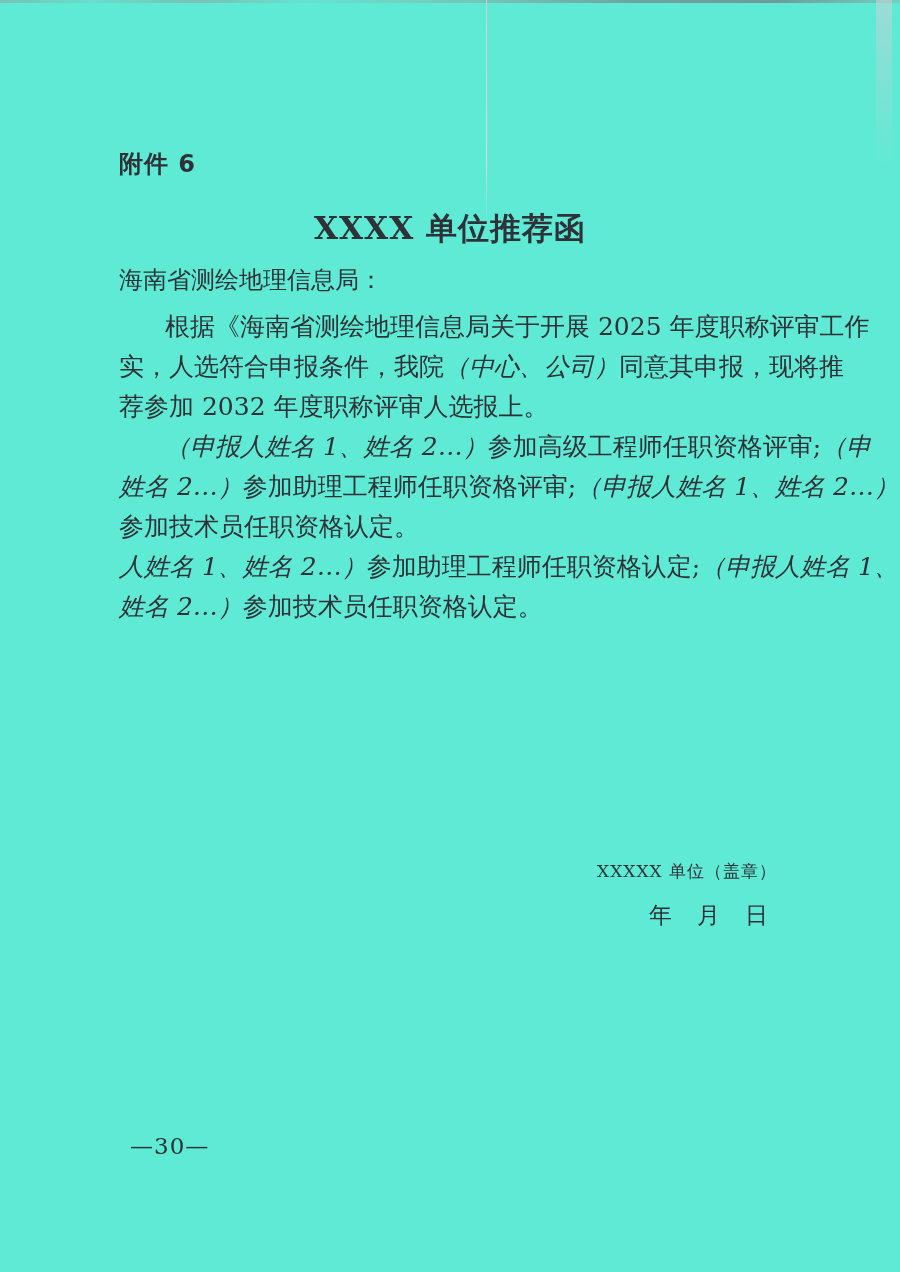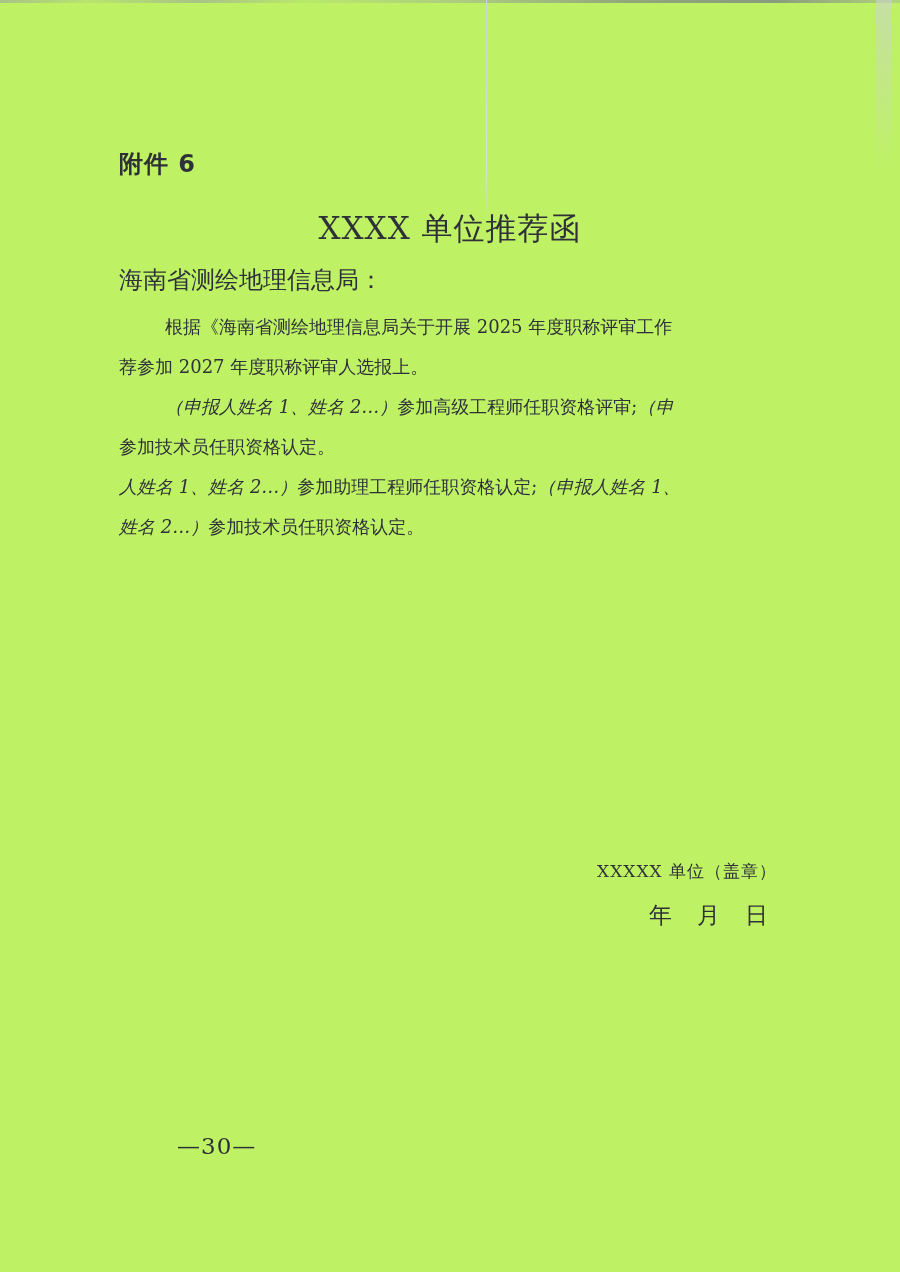--- a/index.html
+++ b/index.html
@@ -5,21 +5,21 @@
   html, body {
     margin: 0;
     padding: 0;
     background: #e9e9ec;
   }
   .page {
     position: relative;
     width: 900px;
     height: 1272px;
     margin: 0 auto;
-    background: #bef264;
+    background: #5eead4;
     overflow: hidden;
     color: #2f3138;
     font-family: "DejaVu Serif", "Liberation Serif", serif;
   }
   
   .scan-top-edge {
     position: absolute;
     top: 0; left: 0;
     width: 100%; height: 3px;
     background: linear-gradient(90deg,
@@ -48,33 +48,33 @@
     font-weight: 600;
     font-size: 24px;
     letter-spacing: 1px;
   }
   .doc-title {
     position: absolute;
     left: 0; top: 208px;
     width: 100%;
     text-align: center;
     font-size: 31px;
-    font-weight: normal;
+    font-weight: bold;
     letter-spacing: 1px;
   }
   .salutation {
     position: absolute;
     left: 119px; top: 264px;
     font-size: 24px;
   }
   .doc-body {
     position: absolute;
     left: 119px; top: 307px;
     width: 690px;
-    font-size: 18px;
+    font-size: 25px;
     line-height: 40px;
   }
   .paragraph { margin: 0; }
   .line { white-space: nowrap; }
   .line.first { text-indent: 46px; }
   .kai { font-style: italic; }
   .signature-unit {
     position: absolute;
     right: 123px; top: 860px;
     font-size: 17px;
@@ -85,45 +85,46 @@
     right: 131px; top: 900px;
     font-size: 23px;
     letter-spacing: 1px;
     text-align: center;
   }
   .page-number {
     position: absolute;
     left: 130px; top: 1133px;
     font-size: 23px;
     letter-spacing: 1px;
-    margin-left: 47px;
   }
 </style>
 </head>
 <body>
 
 <div class="page">
 
   <div class="scan-top-edge"></div>
   <div class="scan-fold-line"></div>
   <div class="scan-right-streak"></div>
 
   <div class="attachment-label">附件 6</div>
 
   <div class="doc-title">XXXX 单位推荐函</div>
 
   <div class="salutation">海南省测绘地理信息局：</div>
 
   <div class="doc-body">
       <div class="paragraph">
         <div class="line first"><span>根据《海南省测绘地理信息局关于开展 2025 年度职称评审工作</span></div>
-        <div class="line"><span>荐参加 2027 年度职称评审人选报上。</span></div>
+        <div class="line"><span>实，人选符合申报条件，我院</span><span class="kai">（中心、公司）</span><span>同意其申报，现将推</span></div>
+        <div class="line"><span>荐参加 2032 年度职称评审人选报上。</span></div>
       </div>
       <div class="paragraph">
         <div class="line first"><span class="kai">（申报人姓名 1、姓名 2…）</span><span>参加高级工程师任职资格评审;</span><span class="kai">（申</span></div>
+        <div class="line"><span class="kai">姓名 2…）</span><span>参加助理工程师任职资格评审;</span><span class="kai">（申报人姓名 1、姓名 2…）</span></div>
         <div class="line"><span>参加技术员任职资格认定。</span></div>
       </div>
       <div class="paragraph">
         <div class="line"><span class="kai">人姓名 1、姓名 2…）</span><span>参加助理工程师任职资格认定;</span><span class="kai">（申报人姓名 1、</span></div>
         <div class="line"><span class="kai">姓名 2…）</span><span>参加技术员任职资格认定。</span></div>
       </div>
     </div>
 
   <div class="signature-unit">XXXXX 单位（盖章）</div>
 

